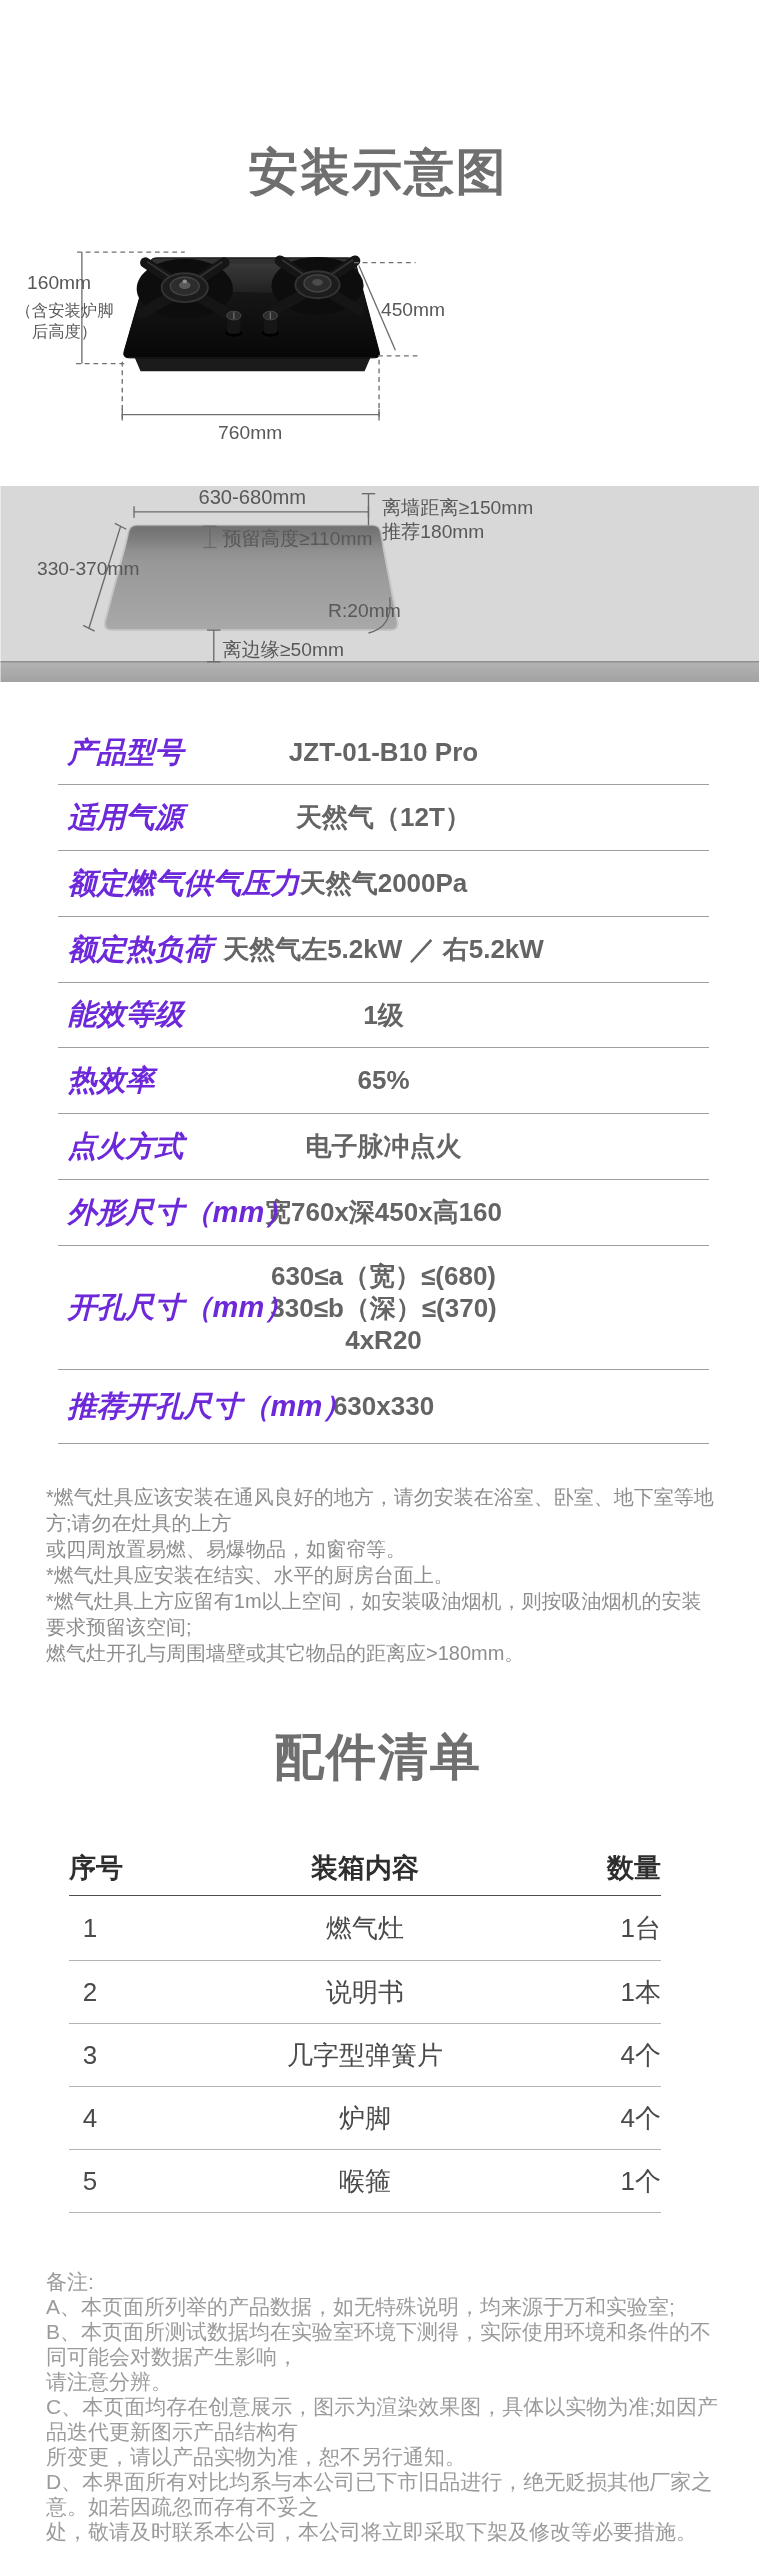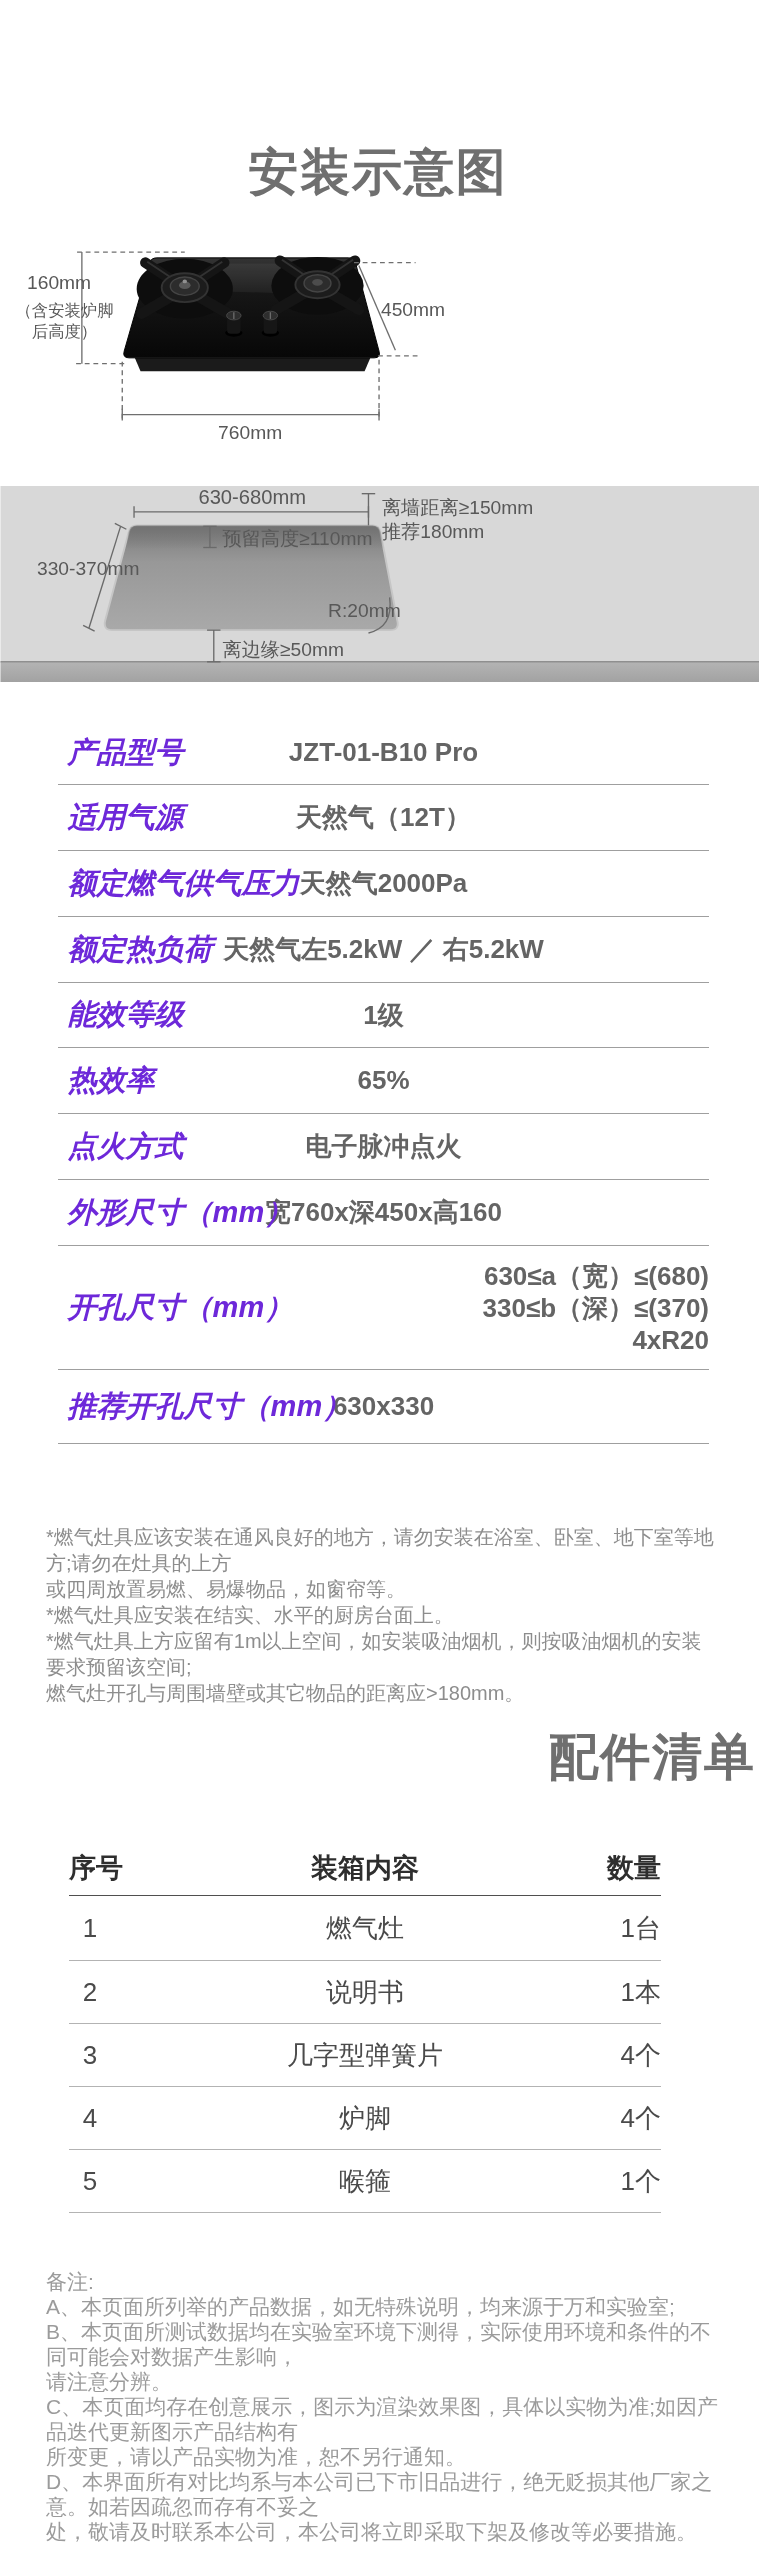--- a/index.html
+++ b/index.html
@@ -22,24 +22,24 @@
   .spec-row.h67{height:64px}.spec-row.h69{height:66px}.spec-row.h68{height:65px}
   .spec-row.h129{height:124px}.spec-row.h77{height:74px}
   .spec-label{
     position:relative;z-index:2;padding-left:9.6px;font-size:29px;font-weight:700;color:#6d28d9;
     white-space:nowrap;
     font-style:italic;
   }
   .spec-value{
     position:absolute;left:0;right:0;text-align:center;font-size:26px;color:#646464;z-index:1;font-weight:bold;
   }
-  .spec-value .vline{display:block;line-height:32px;text-align:right;}
+  .spec-value .vline{display:block;line-height:32px;}
   
   .note-block{
-    position:absolute;left:46px;width:673px;font-size:20px;color:#8d8d8d;line-height:26px;margin-top:40px;
+    position:absolute;left:46px;width:673px;font-size:20px;color:#8d8d8d;line-height:26px;
   }
   #remarks{
     position:absolute;left:46px;width:683px;font-size:21px;color:#9b9b9b;line-height:25px;top:2269px;
   }
   
   #acc-table{position:absolute;left:69px;top:1841px;width:592px;}
   .acc-header{
     position:relative;height:55px;display:flex;align-items:center;
     border-bottom:1.9px solid #4f4f4f;box-sizing:border-box;
     font-size:27px;font-weight:700;color:#2e2e2e;
@@ -248,21 +248,21 @@
   </div>
 
   <div class="note-block" style="top:1484px;">
     <div>*燃气灶具应该安装在通风良好的地方，请勿安装在浴室、卧室、地下室等地方;请勿在灶具的上方</div>
     <div>或四周放置易燃、易爆物品，如窗帘等。</div>
     <div>*燃气灶具应安装在结实、水平的厨房台面上。</div>
     <div>*燃气灶具上方应留有1m以上空间，如安装吸油烟机，则按吸油烟机的安装要求预留该空间;</div>
     <div>燃气灶开孔与周围墙壁或其它物品的距离应&gt;180mm。</div>
   </div>
 
-  <div class="sec-title" style="top:1724px;text-align:right;">配件清单</div>
+  <div class="sec-title" style="top:1724px;">配件清单</div>
 
   <div id="acc-table">
     <div class="acc-header">
       <span class="col-item">装箱内容</span>
       <span class="col-no">序号</span>
       <span class="col-qty">数量</span>
     </div>
     <div class="acc-row first">
       <span class="col-item">燃气灶</span>
       <span class="col-no">1</span>

